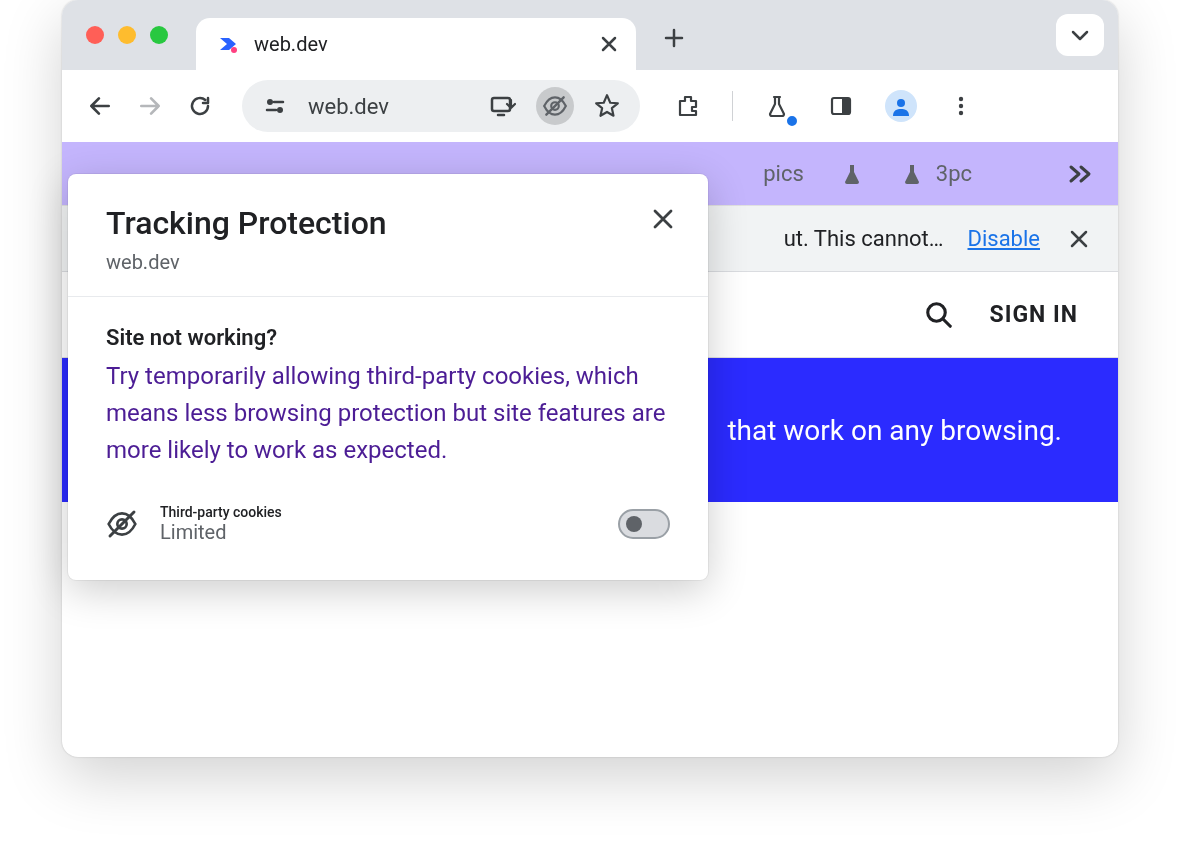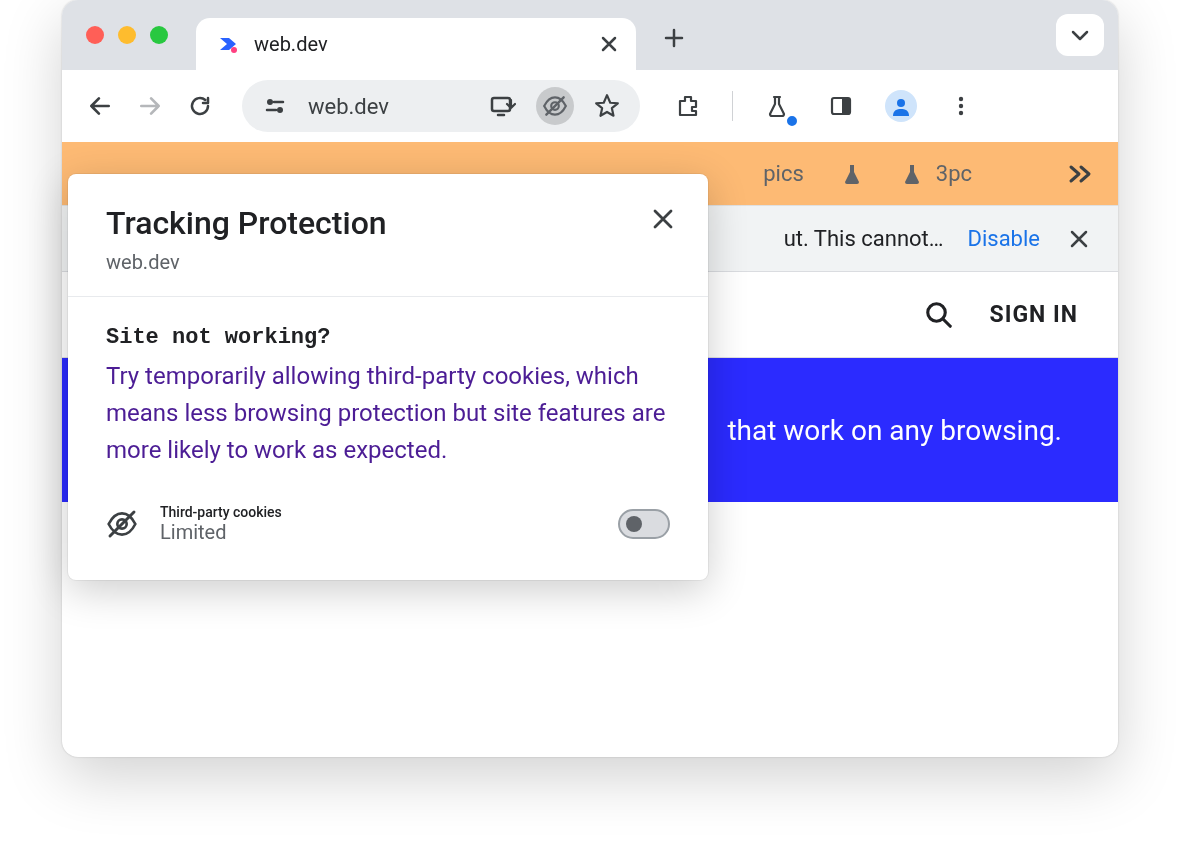--- a/index.html
+++ b/index.html
@@ -83,21 +83,21 @@
   .omnibox .chip { width:30px; height:30px; display:flex; align-items:center; justify-content:center; color:#3c4043;}
   .eye-chip { background:#c8cacc; border-radius:50%; width:38px; height:38px; display:flex; align-items:center; justify-content:center;}
   .right-icons { display:flex; align-items:center; gap:24px; margin-left:6px;}
   .sep { width:1px; height:30px; background:#d0d2d5;}
   .avatar { width:32px; height:32px; border-radius:50%; background:#cfe4fb; display:flex; align-items:center; justify-content:center;}
   .flask-dot { position:relative; }
   .flask-dot::after { content:''; position:absolute; bottom:-2px; right:-2px; width:10px; height:10px; background:#1a73e8; border-radius:50%; border:2px solid #fff;}
   
   .bookmarks {
     height: 64px;
-    background:#fdba74;
+    background:#c4b5fd;
     border-bottom:1px solid #e0e0e0;
     display:flex;
     align-items:center;
     padding: 0 24px;
     gap: 36px;
     justify-content:flex-end;
     color:#5f6368;
     font-size:22px;
   }
   .bookmarks .bm { display:flex; align-items:center; gap:12px; cursor:pointer;}
@@ -109,21 +109,21 @@
     background:#f1f3f4;
     border-bottom:1px solid #dadce0;
     display:flex;
     align-items:center;
     padding: 0 24px;
     font-size:22px;
     color:#202124;
     justify-content:flex-end;
     gap: 24px;
   }
-  .infobar .link { color:#1a73e8; cursor:pointer;}
+  .infobar .link { color:#1a73e8; text-decoration: underline; cursor:pointer;}
   .infobar .close { width:30px; height:30px; display:flex; align-items:center; justify-content:center; cursor:pointer;}
   
   .page-header {
     height: 86px;
     background:#fff;
     border-bottom:1px solid #e0e0e0;
     display:flex;
     align-items:center;
     justify-content:flex-end;
     padding: 0 40px;
@@ -157,21 +157,21 @@
   .pop-head {
     padding: 30px 38px 22px 38px;
     display:flex;
     position:relative;
     border-bottom:1px solid #e8eaed;
   }
   .pop-head .title { font-size:32px; font-weight:500; color:#202124;}
   .pop-head .sub { font-size:20px; color:#5f6368; margin-top:8px;}
   .pop-head .close { position:absolute; right:30px; top:30px; width:30px; height:30px; cursor:pointer; display:flex; align-items:center; justify-content:center;}
   .pop-body { padding: 28px 38px 36px 38px;}
-  .pop-body .h { font-size:22px; font-weight:600; color:#202124; margin-bottom:8px;font-family:Liberation Mono, monospace;}
+  .pop-body .h { font-size:22px; font-weight:600; color:#202124; margin-bottom:8px;}
   .pop-body .p { font-size:24px; color:#4c1d95; line-height:1.55; }
   .cookie-row { display:flex; align-items:center; gap:22px; margin-top:34px;}
   .cookie-row .icon { color:#3c4043;}
   .cookie-row .col { flex:1;}
   .cookie-row .label1 { font-size:14px; color:#202124; font-weight:500;}
   .cookie-row .label2 { font-size:20px; color:#5f6368; margin-top:0;}
   .toggle {
     width:52px; height:30px; border-radius:15px; background:#dadce0; border:2px solid #9aa0a6; position:relative; cursor:pointer;
   }
   .toggle .knob { width:16px; height:16px; border-radius:50%; background:#5f6368; position:absolute; left:6px; top:5px;}

